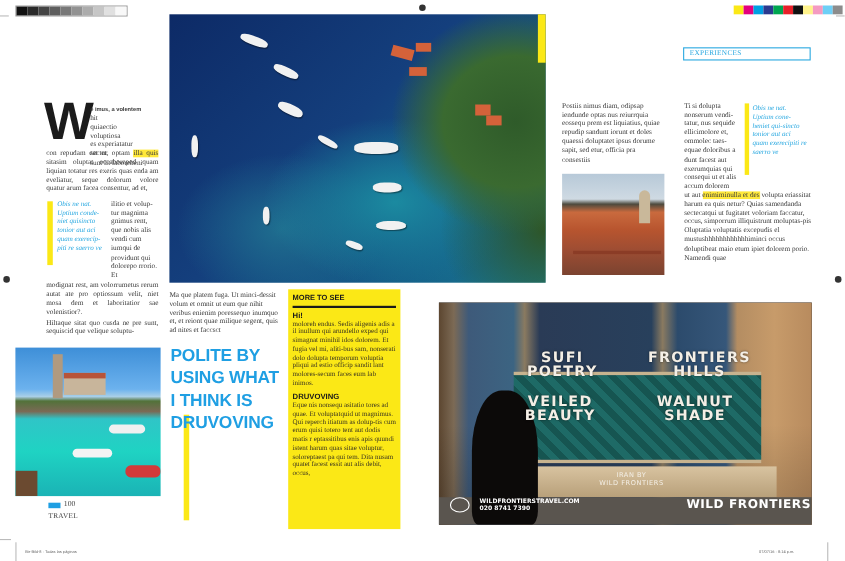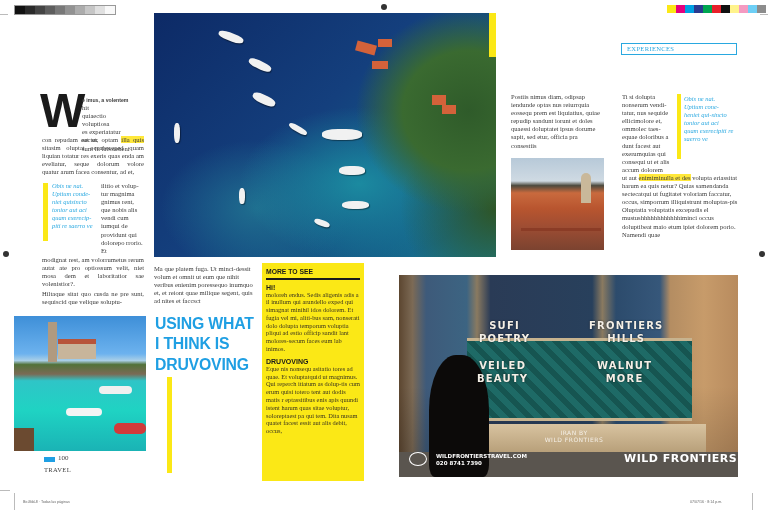--- a/index.html
+++ b/index.html
@@ -51,21 +51,21 @@
     background:
       linear-gradient(180deg, rgba(0,0,0,0) 55%, rgba(0,0,0,.2) 100%),
       linear-gradient(90deg, #5c4630 0%, #7c6a55 4%, #3e5a7a 8%, #3c6482 20%, #8a7a60 23%, #2a3b56 27%, #28405c 57%, #8a7a60 60%, #2c4b6c 64%, #36577a 77%, #b48d62 80%, #c79b6a 90%, #b88b5e 100%);
   }
   .ad-tile { position: absolute; left: 68px; top: 63px; width: 225px; height: 83px;
     background: repeating-linear-gradient(45deg, #1e6a66 0 6px, #165551 6px 12px);
     border-top: 3px solid #c7b38f; border-bottom: 3px solid #c7b38f; }
   .ad-bench { position: absolute; left: 85px; top: 149px; width: 222px; height: 28px; background: linear-gradient(180deg, #d8c3a0, #b8a07a); }
   .ad-floor { position: absolute; left: 0; top: 177px; width: 339px; height: 25px; background: #5a554f; }
   .ad-figure { position: absolute; left: 30px; top: 80px; width: 60px; height: 122px; background: #0c0a09; border-radius: 45% 45% 10% 10%; }
-  .ad-word { position: absolute; font-family: "DejaVu Sans", sans-serif; font-weight: bold; color: #f4efe6; font-size: 10px; line-height: 13px; letter-spacing: 1.2px; text-align: center; text-shadow: 0 0 2px rgba(0,0,0,.6); }
+  .ad-word { position: absolute; font-family: "DejaVu Sans", sans-serif; font-weight: bold; color: #f4efe6; font-size: 13px; line-height: 13px; letter-spacing: 1.2px; text-align: center; text-shadow: 0 0 2px rgba(0,0,0,.6); }
   .ad-small { position: absolute; font-family: "DejaVu Sans", sans-serif; color: #f4efe6; font-size: 6px; line-height: 7px; letter-spacing: .5px; text-align: center; }
   .ad-url { position: absolute; left: 37px; top: 178px; font-family: "DejaVu Sans", sans-serif; font-weight: bold; color: #fff; font-size: 5.5px; line-height: 7px; }
   .ad-logo { position: absolute; left: 225px; top: 177px; font-family: "DejaVu Sans", sans-serif; font-weight: bold; color: #fff; font-size: 11px; letter-spacing: .5px; }
   .ad-icon { position: absolute; left: 10px; top: 177px; width: 18px; height: 14px; border: 1.5px solid #fff; border-radius: 50%; }
 
   
   .headline { left: 155px; top: 314px; font-family: "Liberation Sans", sans-serif; font-weight: bold; color: #1f9fe3; font-size: 15.8px; line-height: 20.3px; letter-spacing: -.2px; }
   .headline-bar { left: 167px; top: 377px; width: 5px; height: 96px; background: #fbe816; }
 
   
@@ -167,20 +167,21 @@
   <div class="roof" style="left:218px;top:48px;width:16px;height:8px;"></div>
   <div class="roof" style="left:278px;top:82px;width:14px;height:10px;"></div>
   <div class="roof" style="left:288px;top:92px;width:14px;height:9px;"></div>
 </div>
 <div class="abs yellowtab"></div>
 
 <div class="abs bodytext" style="left:154px;top:265px;width:104px;text-align:left;">Ma que platem fuga. Ut minci-dessit volum et omnit ut eum que nihit veribus enienim poressequo inumquo et, et reiont quae milique segent, quis ad nites et faccsct</div>
 
 <div class="abs headline-bar"></div>
 <div class="abs headline">
+  <div>POLITE BY</div>
   <div>USING WHAT</div>
   <div>I THINK IS</div>
   <div>DRUVOVING</div>
 </div>
 
 <div class="abs moretosee">
   <div class="mts-title">MORE TO SEE</div>
   <div class="mts-rule"></div>
   <div class="mts-head">Hi!</div>
   <div class="mts-text">moloreh endus. Sedis aligenis adis a il inullum qui arundello exped qui simagnat minihil idos dolorem. Et fugia vel mi, aliti-bus sam, nonserati dolo dolupta temporum voluptia pliqui ad estio officip sandit lant molores-secum faces eum lab inimos.</div>
@@ -211,21 +212,21 @@
   <div class="ad-bench"></div>
   <div class="ad-floor"></div>
   <div class="ad-figure"></div>
   <div class="ad-word" style="left:80px;top:44px;white-space:pre;">SUFI
 POETRY</div>
   <div class="ad-word" style="left:190px;top:44px;white-space:pre;">FRONTIERS
 HILLS</div>
   <div class="ad-word" style="left:78px;top:84px;white-space:pre;">VEILED
 BEAUTY</div>
   <div class="ad-word" style="left:198px;top:84px;white-space:pre;">WALNUT
-MORE</div>
+SHADE</div>
   <div class="ad-small" style="left:125px;top:154px;width:100px;">
     <div>IRAN BY</div>
     <div>WILD FRONTIERS</div>
   </div>
   <div class="ad-icon"></div>
   <div class="ad-url">
     <div>WILDFRONTIERSTRAVEL.COM</div>
     <div>020 8741 7390</div>
   </div>
   <div class="ad-logo">WILD FRONTIERS</div>

